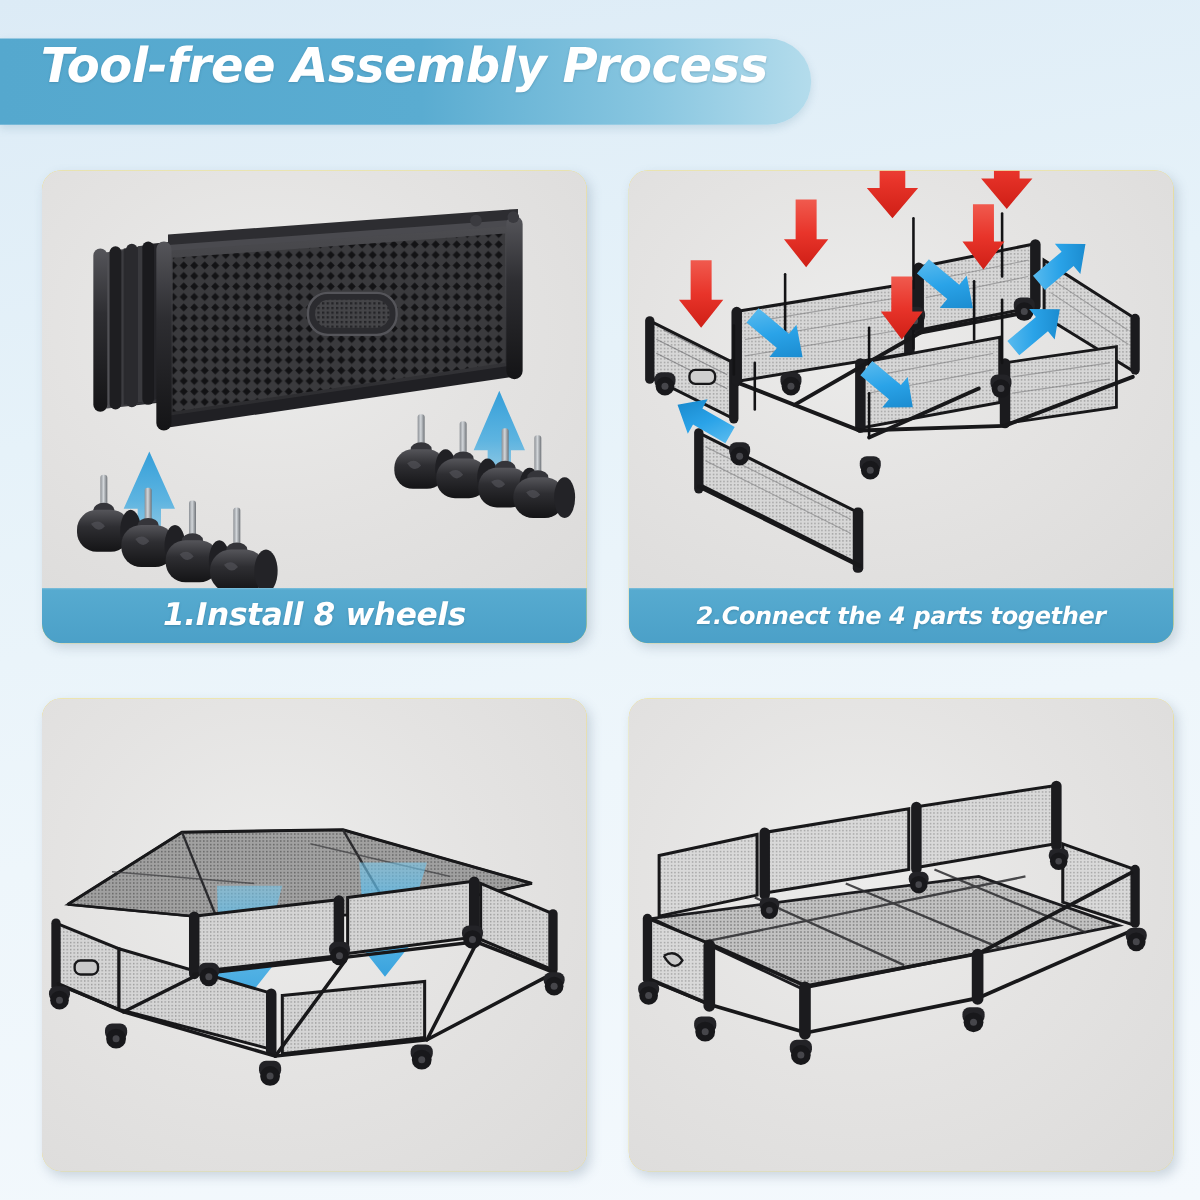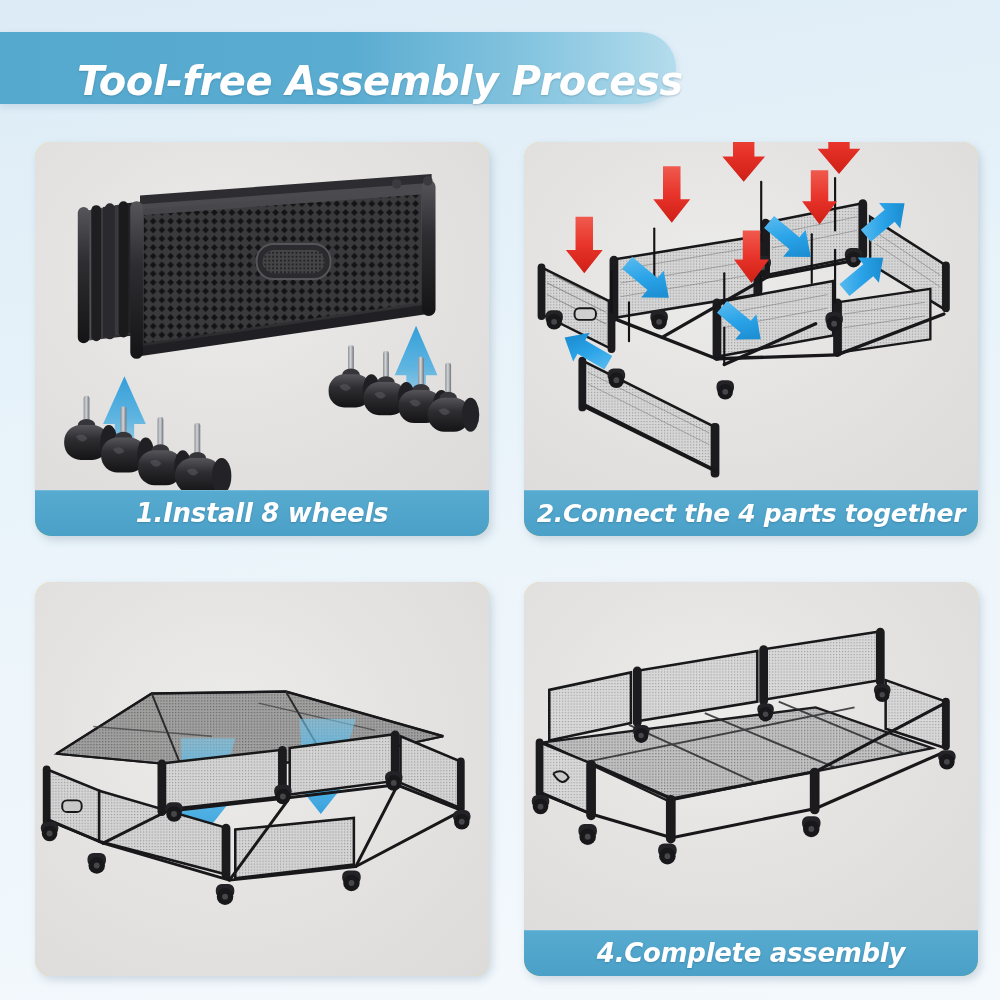--- a/index.html
+++ b/index.html
@@ -13,23 +13,22 @@
     position: relative;
   }
 
   
   .header-banner {
     position: absolute;
     left: 0; top: 32px;
     width: 676px; height: 72px;
     border-radius: 0 36px 36px 0;
     background: linear-gradient(90deg, #55a8ce 0%, #5aacd1 52%, #88c6e0 80%, #b4dcec 100%);
-    display: flex; align-items: flex-end;
+    display: flex; align-items: flex-start;
     box-shadow: 0 3px 7px rgba(90,140,170,0.22);
-    padding-left: 43px;
   }
   .header-title {
     margin-left: 34px;
     color: #ffffff;
     font-size: 40px;
     font-weight: 700;
     font-style: italic;
     letter-spacing: -0.4px;
     white-space: nowrap;
     text-shadow: 0 1px 2px rgba(40,90,120,0.30);
@@ -72,21 +71,21 @@
   }
   .caption-text {
     color: #fff;
     font-size: 26px;
     font-weight: 700;
     font-style: italic;
     letter-spacing: -0.3px;
     white-space: nowrap;
     text-shadow: 0 1px 2px rgba(30,80,110,0.32);
   }
-  .caption-text.wide { font-size: 25px; }
+  .caption-text.wide { font-size: 20px; }
 
   svg.scene { position: absolute; inset: 0; width: 100%; height: 100%; display: block; }
 </style>
 </head>
 <body>
 
 <div class="header-banner">
   <div class="header-title">Tool-free Assembly Process</div>
 </div>
 
@@ -642,18 +641,15 @@
               <circle cx="8.5" cy="11" r="2.8" fill="#46464b"></circle>
             </g>
           <g transform="translate(426,168)">
               <rect x="0" y="0" width="18" height="13" rx="6" fill="#232327"></rect>
               <circle cx="9" cy="12" r="8" fill="#18181b"></circle>
               <circle cx="9" cy="12" r="3" fill="#46464b"></circle>
             </g>
         </g>
       </svg>
     </div>
-    <div class="caption-bar">
-      <span class="caption-text">4.Complete assembly</span>
-    </div>
   </div>
 
 </div>
 
 </body></html>

